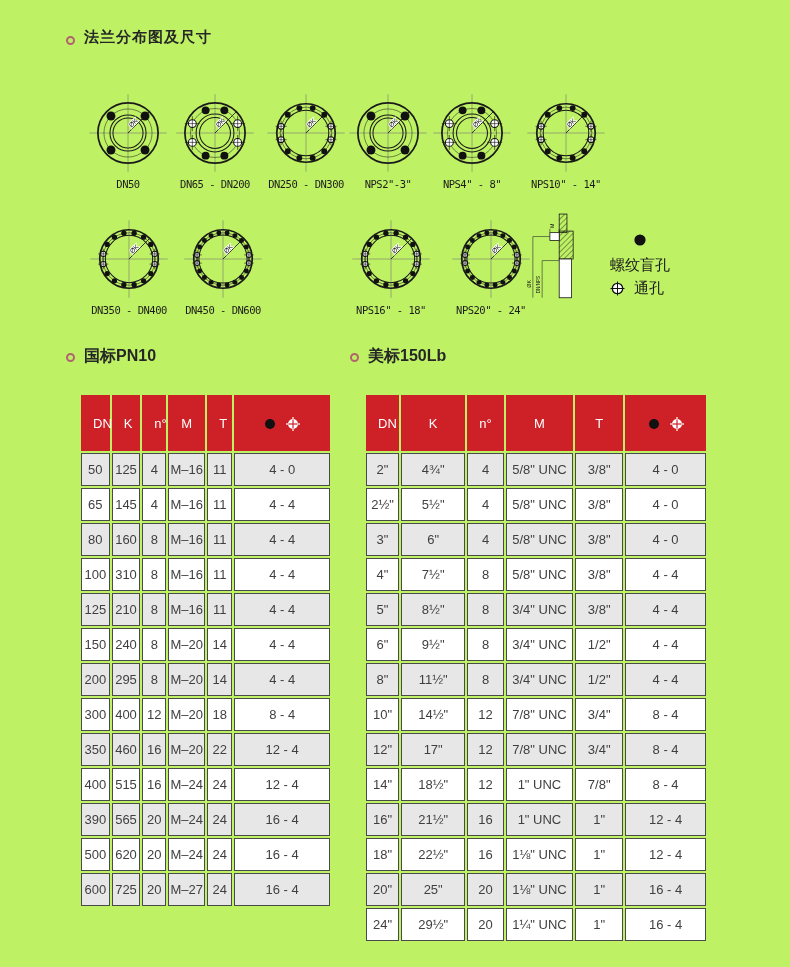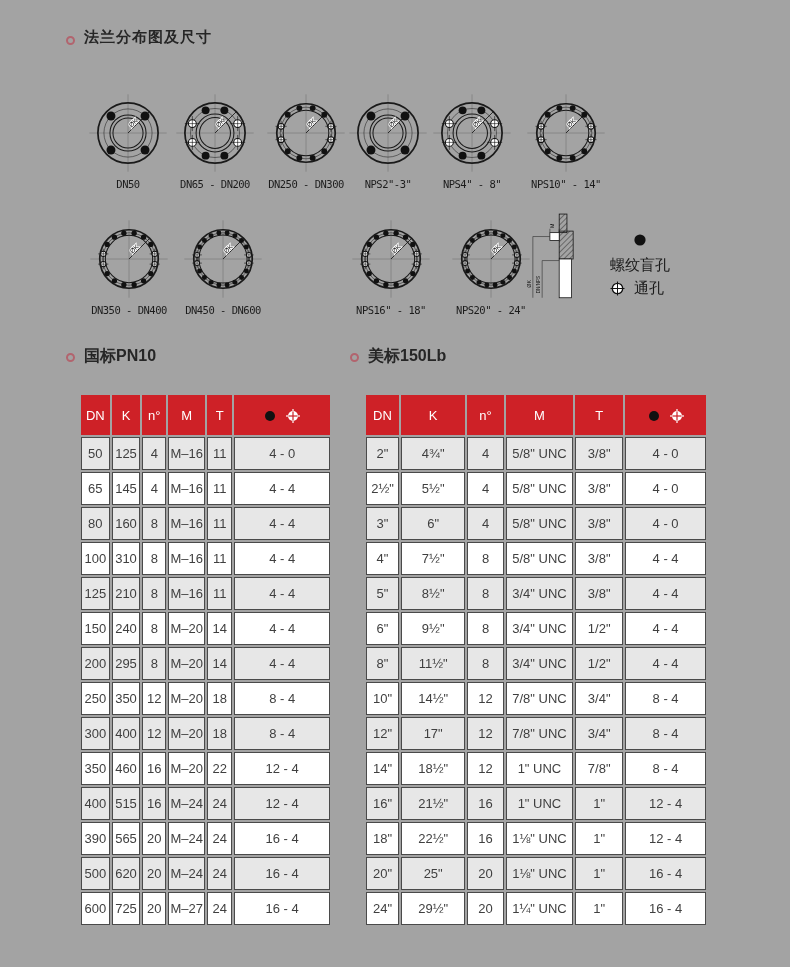--- a/index.html
+++ b/index.html
@@ -1,29 +1,29 @@
 <!DOCTYPE html>
 <html><head>
 <meta charset="utf-8">
 <style>
   html,body{margin:0;padding:0;background:#fff;}
-  .page{position:relative;width:790px;height:967px;background:#a3a3a3;overflow:hidden;
+  .page{position:relative;width:790px;height:967px;background:#bef264;overflow:hidden;
         font-family:"Liberation Sans",sans-serif;color:#222;}
   .bullet{position:absolute;width:5px;height:5px;border:2px solid #b2646e;border-radius:50%;}
   .doc-title{position:absolute;font-size:15px;font-weight:bold;color:#262626;letter-spacing:1px;}
   .section-title{position:absolute;font-size:16px;font-weight:bold;color:#262626;}
   .flange-block{position:absolute;width:86px;text-align:center;}
   .flange-block svg{width:86px;height:86px;display:block;}
   .flange-label{margin-top:2px;font-size:10.5px;color:#1c1c1c;white-space:nowrap;
                 font-family:"DejaVu Sans Mono",monospace;letter-spacing:-0.5px;}
   .xsec{position:absolute;left:522px;top:210px;}
   .legend-item{position:absolute;display:flex;align-items:center;gap:9px;font-size:15px;color:#1a1a1a;}
   .legend-item svg{display:block;}
   table{position:absolute;border-collapse:separate;border-spacing:2px;table-layout:fixed;}
-  th{background:#ce2127;color:#fff;font-weight:normal;font-size:13px;height:32px;padding:4px;text-align:center;}
+  th{background:#ce2127;color:#fff;font-weight:normal;font-size:13px;height:32px;padding:12px;text-align:center;}
   td{border:1px solid #4a4a4a;background:#fff;height:31px;padding:0;text-align:center;
      font-size:13px;color:#3f3f3f;}
   tbody tr:nth-child(odd) td{background:#e7e7e7;}
   .hdr-icons{display:inline-flex;align-items:center;gap:10px;vertical-align:middle;}
 </style>
 </head>
 <body>
 
 <div class="page">
 
@@ -536,28 +536,20 @@
         </tr>
         <tr>
           <td>200</td>
           <td>295</td>
           <td>8</td>
           <td>M–20</td>
           <td>14</td>
           <td>4 - 4</td>
         </tr>
         <tr>
-          <td>250</td>
-          <td>350</td>
-          <td>12</td>
-          <td>M–20</td>
-          <td>18</td>
-          <td>8 - 4</td>
-        </tr>
-        <tr>
           <td>300</td>
           <td>400</td>
           <td>12</td>
           <td>M–20</td>
           <td>18</td>
           <td>8 - 4</td>
         </tr>
         <tr>
           <td>350</td>
           <td>460</td>

